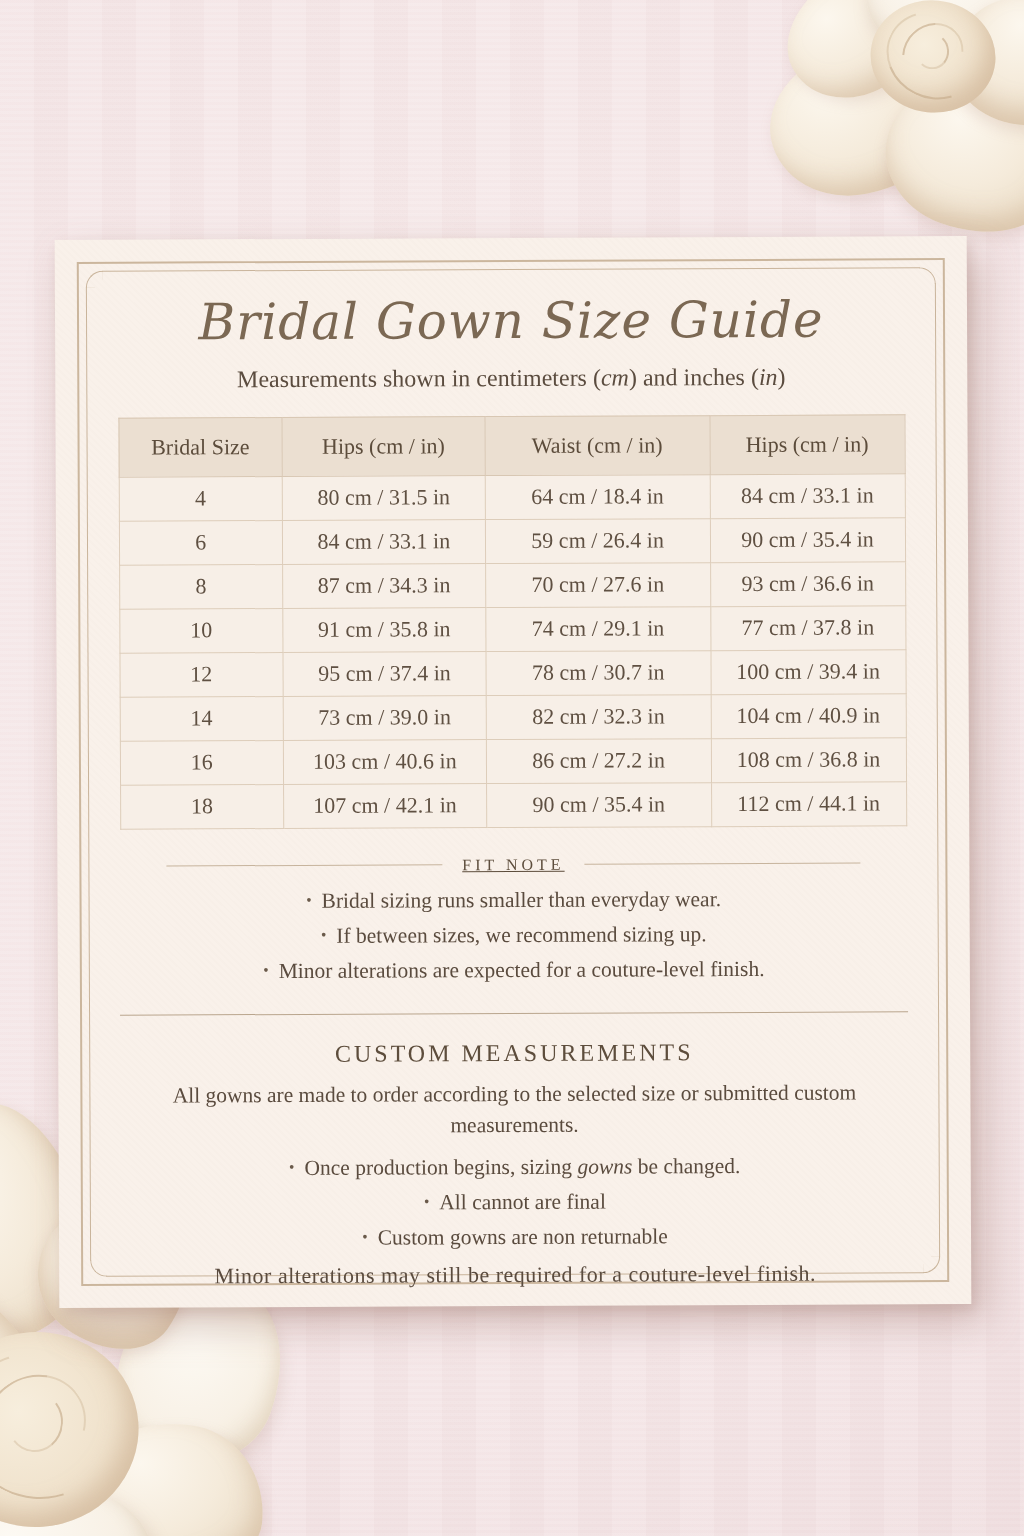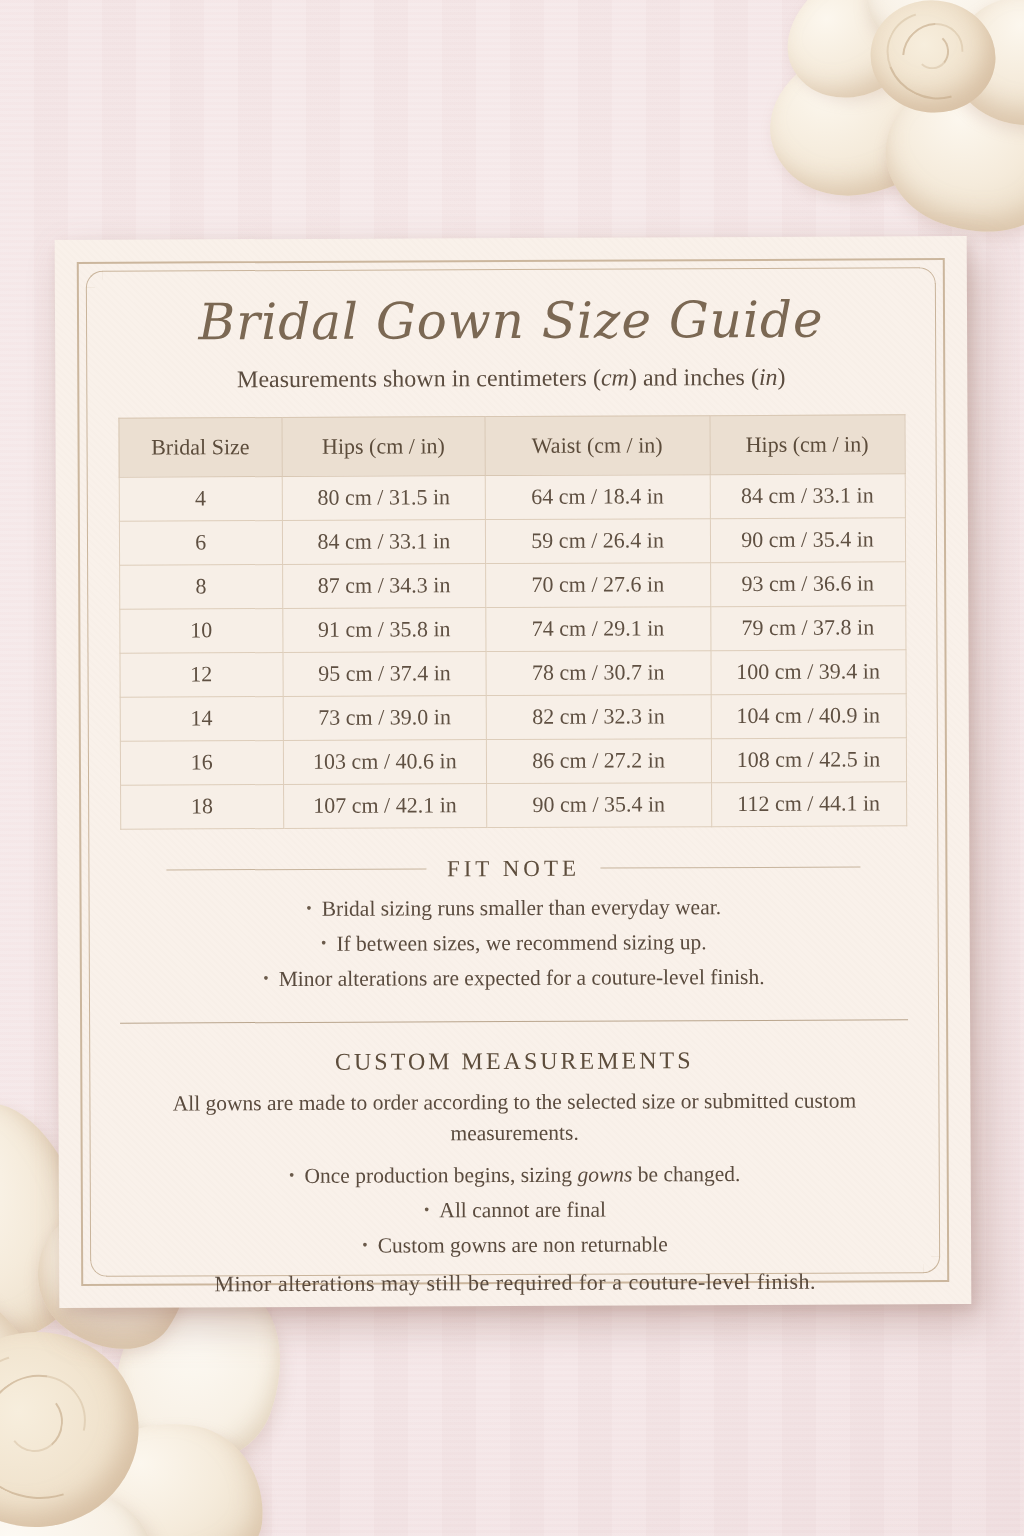--- a/index.html
+++ b/index.html
@@ -83,21 +83,21 @@
   }
   .size-table td{
     padding:8px 4px;border:1px solid #ddcdba;background:#f7efe7;height:27px;
   }
   .col-size{width:20.8%;} .col-bust{width:25.8%;} .col-waist{width:28.6%;} .col-hips{width:24.8%;}
 
   .rule-heading{
     display:flex;align-items:center;gap:20px;width:88%;margin:28px auto 0;
   }
   .rule-heading .rule{flex:1;height:1px;background:#c7b49d;}
-  .rule-heading .label{font-size:23px;letter-spacing:4px;color:#5d4d3c;white-space:nowrap;}
+  .rule-heading .label{font-size:16px;letter-spacing:4px;color:#5d4d3c;white-space:nowrap;text-decoration:underline;}
 
   ul.bullets{list-style:none;margin:14px 0 0;padding:0;}
   ul.bullets li{margin:10px 0;font-size:21.5px;color:#5a4b3e;}
   ul.bullets .blt{font-size:0.72em;position:relative;top:-3px;margin-right:10px;color:#6a5a4a;}
 
   .divider{width:100%;height:1px;background:#b9a58d;margin:30px auto 0;}
 
   .section-heading{margin-top:26px;font-size:24px;letter-spacing:3px;color:#5d4d3c;}
   .intro{margin:12px auto 0;max-width:820px;font-size:21.5px;line-height:1.45;color:#5a4b3e;}
   .footnote{margin-top:12px;font-size:22px;color:#5a4b3e;letter-spacing:0.5px;}
@@ -180,39 +180,39 @@
           <tr>
             <td>8</td>
             <td>87 cm / 34.3 in</td>
             <td>70 cm / 27.6 in</td>
             <td>93 cm / 36.6 in</td>
           </tr>
           <tr>
             <td>10</td>
             <td>91 cm / 35.8 in</td>
             <td>74 cm / 29.1 in</td>
-            <td>79 cm / 37.8 in</td>
+            <td>77 cm / 37.8 in</td>
           </tr>
           <tr>
             <td>12</td>
             <td>95 cm / 37.4 in</td>
             <td>78 cm / 30.7 in</td>
             <td>100 cm / 39.4 in</td>
           </tr>
           <tr>
             <td>14</td>
             <td>73 cm / 39.0 in</td>
             <td>82 cm / 32.3 in</td>
             <td>104 cm / 40.9 in</td>
           </tr>
           <tr>
             <td>16</td>
             <td>103 cm / 40.6 in</td>
             <td>86 cm / 27.2 in</td>
-            <td>108 cm / 42.5 in</td>
+            <td>108 cm / 36.8 in</td>
           </tr>
           <tr>
             <td>18</td>
             <td>107 cm / 42.1 in</td>
             <td>90 cm / 35.4 in</td>
             <td>112 cm / 44.1 in</td>
           </tr>
         </tbody>
     </table>
 

